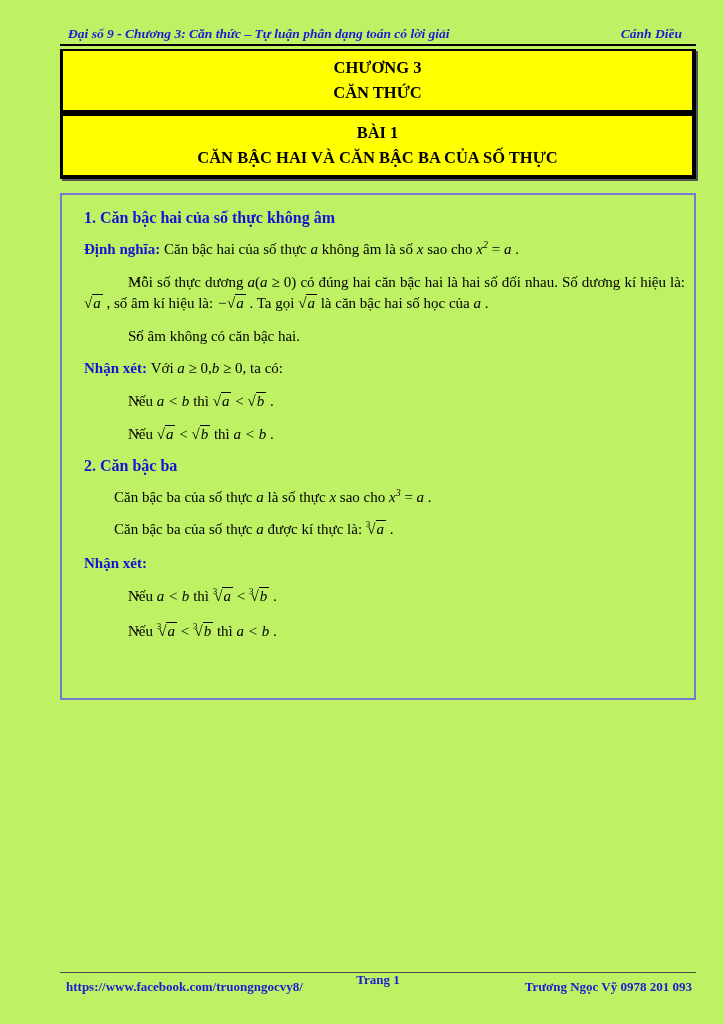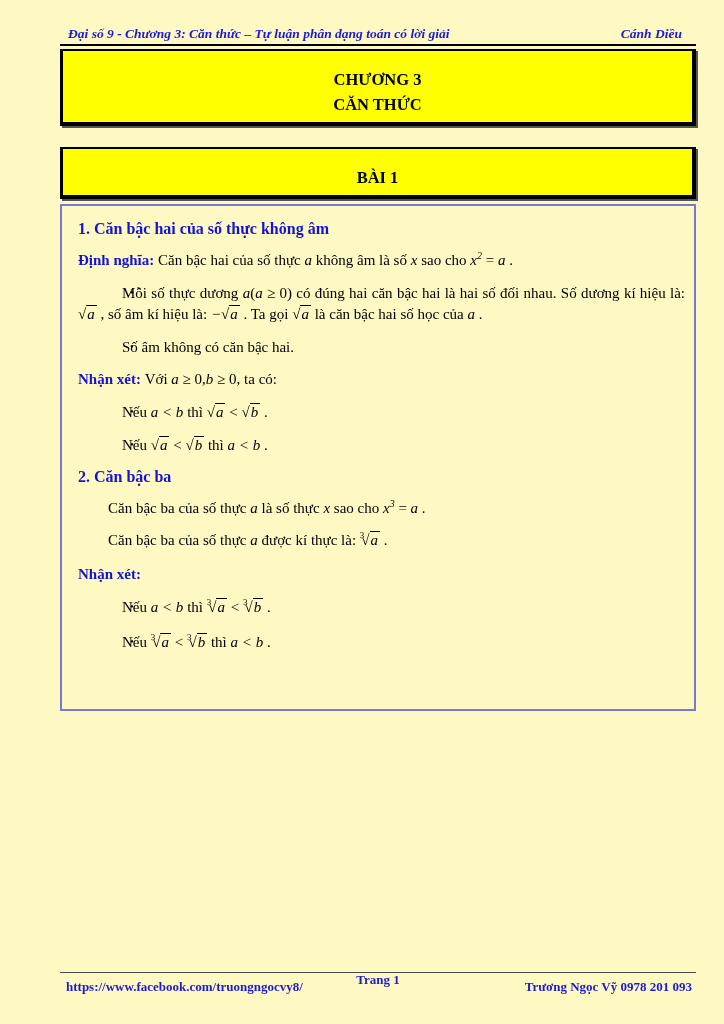--- a/index.html
+++ b/index.html
@@ -1,20 +1,20 @@
 <!DOCTYPE html>
 <html><head>
 <meta charset="utf-8">
 <style>
   * { margin: 0; padding: 0; box-sizing: border-box; }
   html, body { background: #e8e8e8; }
   .page {
     position: relative;
     width: 724px; height: 1024px;
-    background: #fef9c3;
+    background: #bef264;
     font-family: "Liberation Serif", serif;
     color: #000;
     overflow: hidden;
   }
   .col { margin-left: 60px; width: 636px; }
 
   
   .header {
     display: flex; justify-content: space-between;
     padding: 26px 14px 2px 8px;
@@ -23,34 +23,34 @@
   }
   .header-rule { border-top: 2px solid #000; height: 0; }
 
   
   .ybox {
     background: #ffff00;
     border: solid #000;
     border-width: 2px 4px 4px 3px;
     box-shadow: 2px 2px 0 #555;
     text-align: center;
-    padding: 16px 0 5px 0;
+    padding: 4px 0 5px 0;
   }
   .ybox .ybox-line {
     font-weight: bold; font-size: 16.5px; line-height: 25px; color: #000;
   }
   .ybox.chapter { margin-top: 3px; }
-  .ybox.lesson { margin-top: 21px; }
+  .ybox.lesson { }
 
   
   .content-box {
-    margin-top: 5px;
+    margin-top: 14px;
     border: 2px solid #7878d2;
     min-height: 507px;
-    padding: 7px 9px 12px 16px;
+    padding: 7px 9px 12px 22px;
     font-size: 15px;
   }
   .block-h { color: #1313d0; font-weight: bold; font-size: 16px; margin: 6px 0 10px 0; line-height: 20px; }
   .block-p { margin: 11px 0; line-height: 21px; }
   .block-p.bullet { text-indent: 26px; }
   .block-p.indent { text-indent: 30px; }
   .block-p.justify { text-align: justify; }
 
   .seg-n { }
   .seg-b { color: #1313d0; font-weight: bold; }
@@ -90,20 +90,21 @@
   </div>
   <div class="col header-rule"></div>
 
   <div class="col ybox chapter">
     <div class="ybox-line">CHƯƠNG 3</div>
     <div class="ybox-line">CĂN THỨC</div>
   </div>
 
   <div class="col ybox lesson">
     <div class="ybox-line">BÀI 1</div>
+    <div class="ybox-line">CĂN BẬC HAI VÀ CĂN BẬC BA CỦA SỐ THỰC</div>
   </div>
 
   <div class="col content-box">
     <div id="content-blocks">
         <div class="block-h"><span class="seg-b">1. Căn bậc hai của số thực không âm</span></div>
         <div class="block-p"><span class="seg-b">Định nghĩa: </span><span class="seg-n">Căn bậc hai của số thực </span><span class="seg-m">a</span><span class="seg-n"> không âm là số </span><span class="seg-m">x</span><span class="seg-n"> sao cho </span><span class="seg-m">x</span><span class="seg-sup">2</span><span class="seg-n"> = </span><span class="seg-m">a</span><span class="seg-n"> .</span></div>
         <div class="block-p bullet justify"><span class="seg-dot">•</span><span class="seg-n">Mỗi số thực dương </span><span class="seg-m">a</span><span class="seg-n">(</span><span class="seg-m">a</span><span class="seg-n"> ≥ 0) có đúng hai căn bậc hai là hai số đối nhau. Số dương kí hiệu là: </span><span class="rad"><span class="rad-sign">√</span><span class="rad-bar">a</span></span><span class="seg-n"> , số âm kí hiệu là: </span><span class="seg-m">−</span><span class="rad"><span class="rad-sign">√</span><span class="rad-bar">a</span></span><span class="seg-n"> . Ta gọi </span><span class="rad"><span class="rad-sign">√</span><span class="rad-bar">a</span></span><span class="seg-n"> là căn bậc hai số học của </span><span class="seg-m">a</span><span class="seg-n"> .</span></div>
         <div class="block-p bullet"><span class="seg-dot">•</span><span class="seg-n">Số âm không có căn bậc hai.</span></div>
         <div class="block-p"><span class="seg-b">Nhận xét: </span><span class="seg-n">Với </span><span class="seg-m">a</span><span class="seg-n"> ≥ 0,</span><span class="seg-m">b</span><span class="seg-n"> ≥ 0, ta có:</span></div>
         <div class="block-p bullet"><span class="seg-dot">•</span><span class="seg-n">Nếu </span><span class="seg-m">a &lt; b</span><span class="seg-n"> thì </span><span class="rad"><span class="rad-sign">√</span><span class="rad-bar">a</span></span><span class="seg-n"> &lt; </span><span class="rad"><span class="rad-sign">√</span><span class="rad-bar">b</span></span><span class="seg-n"> .</span></div>

